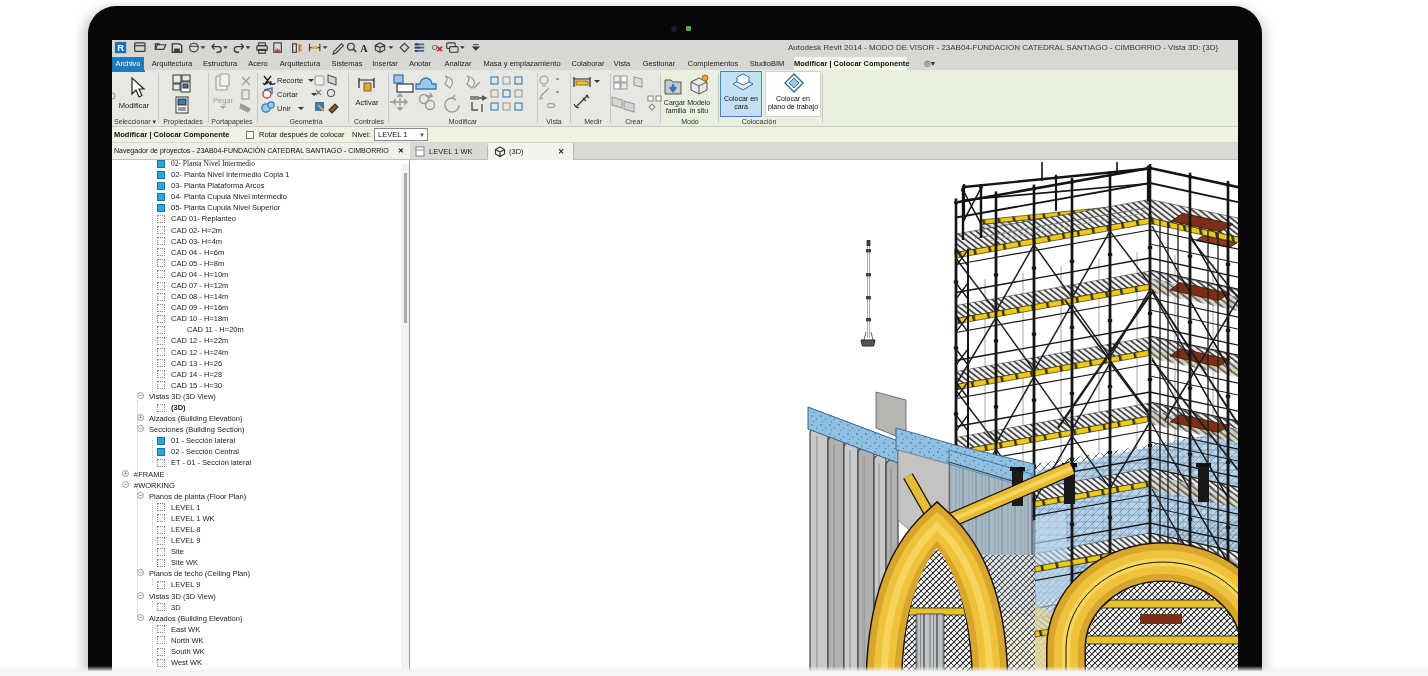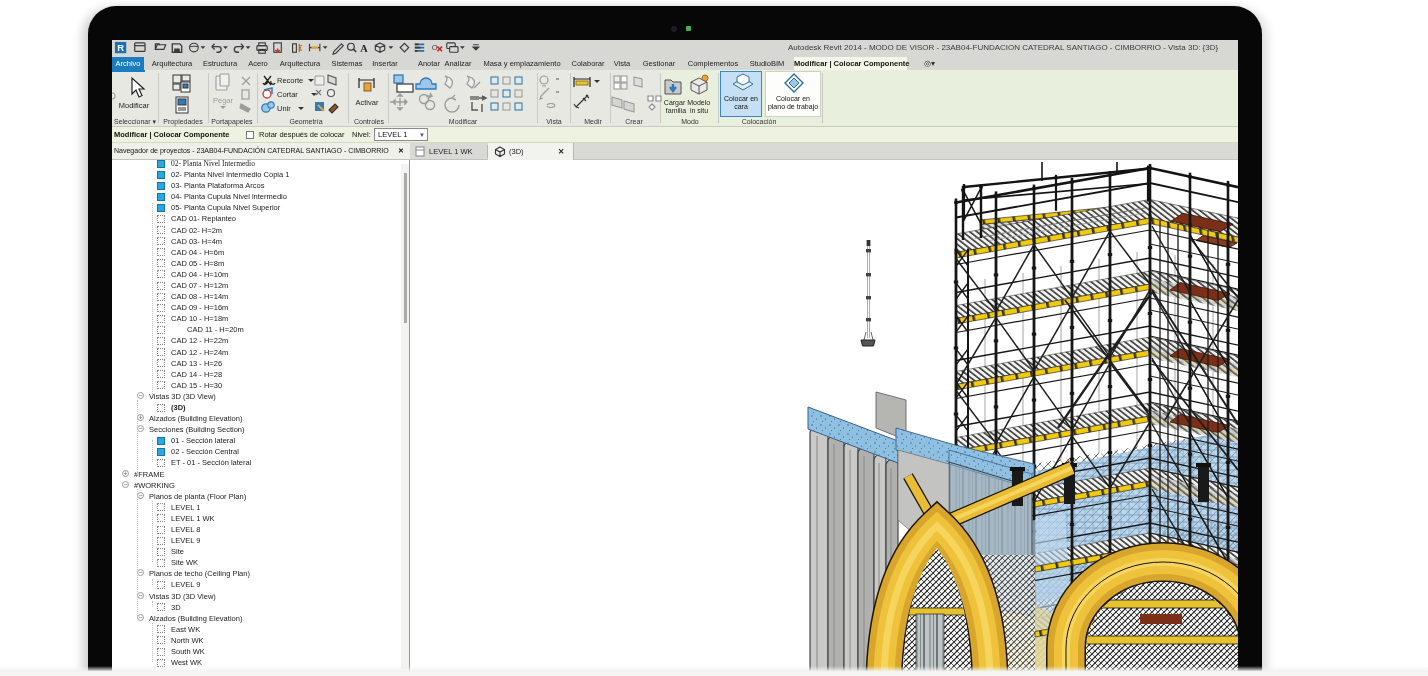--- a/index.html
+++ b/index.html
@@ -81,21 +81,21 @@
       <span class="titletx">Autodesk Revit 2014 - MODO DE VISOR - 23AB04-FUNDACION CATEDRAL SANTIAGO - CIMBORRIO - Vista 3D: {3D}</span>
     </div>
   <div class="menurow">
       <span class="mtab" style="left:0px;width:32px;background:#1b7cc0;color:#fff;">Archivo</span>
 <span class="mtab" style="left:30px;width:60px;color:#1c1c1c;">Arquitectura</span>
 <span class="mtab" style="left:83px;width:50px;color:#1c1c1c;">Estructura</span>
 <span class="mtab" style="left:131px;width:30px;color:#1c1c1c;">Acero</span>
 <span class="mtab" style="left:158px;width:60px;color:#1c1c1c;">Arquitectura</span>
 <span class="mtab" style="left:214px;width:42px;color:#1c1c1c;">Sistemas</span>
 <span class="mtab" style="left:254px;width:38px;color:#1c1c1c;">Insertar</span>
-<span class="mtab" style="left:292px;width:32px;color:#1c1c1c;margin-left:9px;">Anotar</span>
+<span class="mtab" style="left:292px;width:32px;color:#1c1c1c;">Anotar</span>
 <span class="mtab" style="left:326px;width:40px;color:#1c1c1c;">Analizar</span>
 <span class="mtab" style="left:368px;width:84px;color:#1c1c1c;">Masa y emplazamiento</span>
 <span class="mtab" style="left:454px;width:44px;color:#1c1c1c;">Colaborar</span>
 <span class="mtab" style="left:498px;width:24px;color:#1c1c1c;">Vista</span>
 <span class="mtab" style="left:524px;width:46px;color:#1c1c1c;">Gestionar</span>
 <span class="mtab" style="left:572px;width:58px;color:#1c1c1c;">Complementos</span>
 <span class="mtab" style="left:632px;width:46px;color:#1c1c1c;">StudioBIM</span>
 <span class="mtab" style="left:682px;width:113px;background:#f3f6e9;color:#111;font-weight:bold;">Modificar | Colocar Componente</span>
 <span style="position:absolute;left:812px;top:2px;width:20px;color:#333;font-size:8px;">◎▾</span>
     </div>

